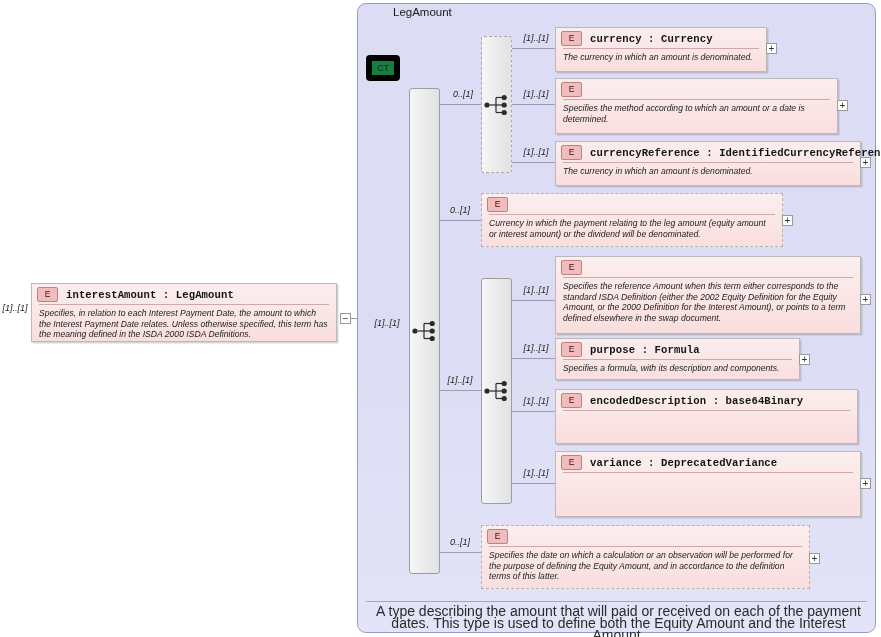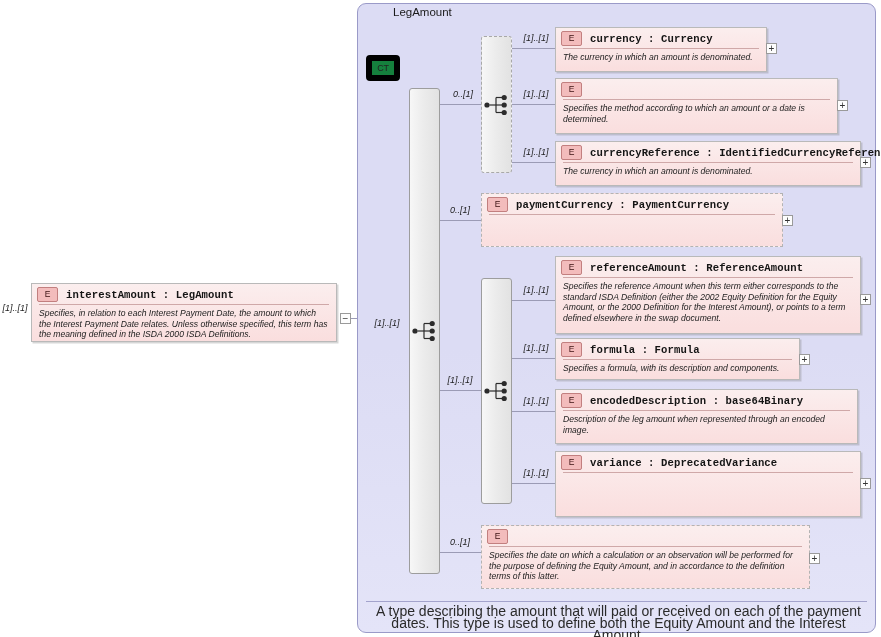--- a/index.html
+++ b/index.html
@@ -150,23 +150,23 @@
   <div class="rule"></div>
   <div class="edoc">The currency in which an amount is denominated.</div>
 </div>
 <div class="tgl" style="left:860px;top:157px;">+</div>
 
 <div class="hl" style="left:440px;top:220px;width:41px;"></div>
 <div class="card" style="left:440px;top:205px;width:40px;">0..[1]</div>
 <div class="ebox dashed" style="left:481px;top:193px;width:302px;height:54px;">
   <div class="hdr">
     <span class="ebadge">E</span>
-    <span class="ename">paymentCurrency : PaymentCurrency</span>
-  </div>
-  <div class="rule"></div>
+  </div>
+  <div class="rule"></div>
+  <div class="edoc">Currency in which the payment relating to the leg amount (equity amount or interest amount) or the dividend will be denominated.</div>
 </div>
 <div class="tgl" style="left:782px;top:215px;">+</div>
 
 <div class="hl" style="left:440px;top:390px;width:41px;"></div>
 <div class="card" style="left:440px;top:375px;width:40px;">[1]..[1]</div>
 <div class="gbar solid" id="bar-sub2"></div>
 
 <svg class="comp" style="left:484px;top:380px;" viewBox="0 0 26 22">
   <circle cx="3" cy="11" r="2.6" fill="#2b2b2b"></circle>
   <line x1="5.5" y1="11" x2="12" y2="11" stroke="#2b2b2b" stroke-width="1.2"></line>
@@ -177,48 +177,46 @@
   <circle cx="20.2" cy="3.5" r="2.6" fill="#2b2b2b"></circle>
   <circle cx="20.2" cy="11" r="2.6" fill="#2b2b2b"></circle>
   <circle cx="20.2" cy="18.5" r="2.6" fill="#2b2b2b"></circle>
 </svg>
 
 <div class="hl" style="left:512px;top:300px;width:43px;"></div>
 <div class="card" style="left:518px;top:285px;width:36px;">[1]..[1]</div>
 <div class="ebox solid" style="left:555px;top:256px;width:306px;height:78px;">
   <div class="hdr">
     <span class="ebadge">E</span>
-    <span class="ename">referenceAmount : ReferenceAmount</span>
   </div>
   <div class="rule"></div>
   <div class="edoc">Specifies the reference Amount when this term either corresponds to the standard ISDA Definition (either the 2002 Equity Definition for the Equity Amount, or the 2000 Definition for the Interest Amount), or points to a term defined elsewhere in the swap document.</div>
 </div>
 <div class="tgl" style="left:860px;top:294px;">+</div>
 
 <div class="hl" style="left:512px;top:358px;width:43px;"></div>
 <div class="card" style="left:518px;top:343px;width:36px;">[1]..[1]</div>
 <div class="ebox solid" style="left:555px;top:338px;width:245px;height:42px;">
   <div class="hdr">
     <span class="ebadge">E</span>
-    <span class="ename">formula  : Formula</span>
+    <span class="ename">purpose  : Formula</span>
   </div>
   <div class="rule"></div>
   <div class="edoc">Specifies a formula, with its description and components.</div>
 </div>
 <div class="tgl" style="left:799px;top:354px;">+</div>
 
 <div class="hl" style="left:512px;top:411px;width:43px;"></div>
 <div class="card" style="left:518px;top:396px;width:36px;">[1]..[1]</div>
 <div class="ebox solid" style="left:555px;top:389px;width:303px;height:55px;">
   <div class="hdr">
     <span class="ebadge">E</span>
     <span class="ename">encodedDescription : base64Binary</span>
   </div>
   <div class="rule"></div>
-  <div class="edoc">Description of the leg amount when represented through an encoded image.</div>
 </div>
 
 <div class="hl" style="left:512px;top:483px;width:43px;"></div>
 <div class="card" style="left:518px;top:468px;width:36px;">[1]..[1]</div>
 <div class="ebox solid" style="left:555px;top:451px;width:306px;height:66px;">
   <div class="hdr">
     <span class="ebadge">E</span>
     <span class="ename">variance : DeprecatedVariance</span>
   </div>
   <div class="rule"></div>

